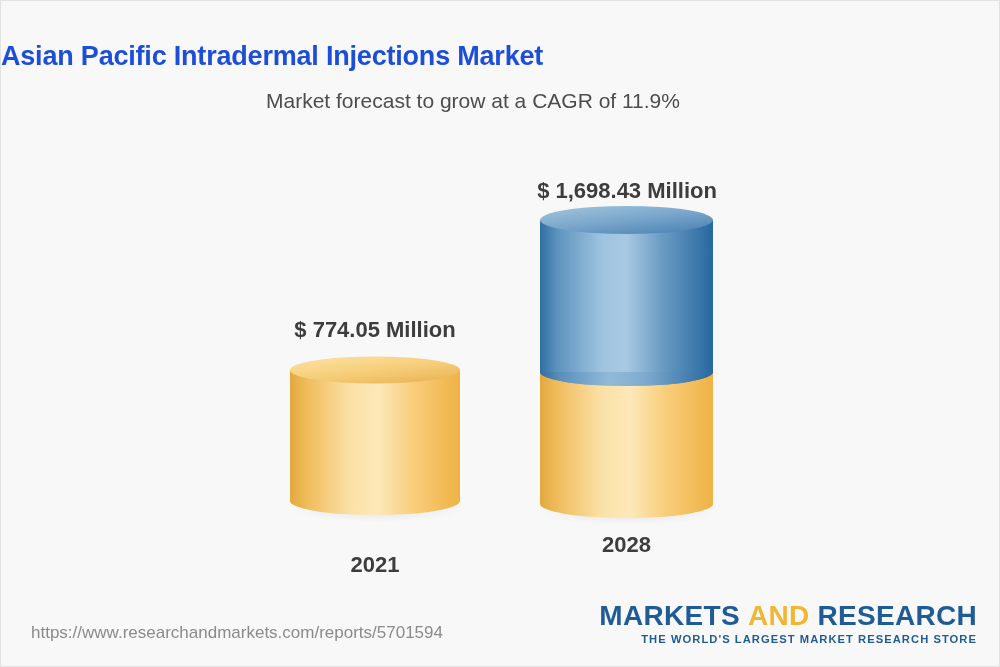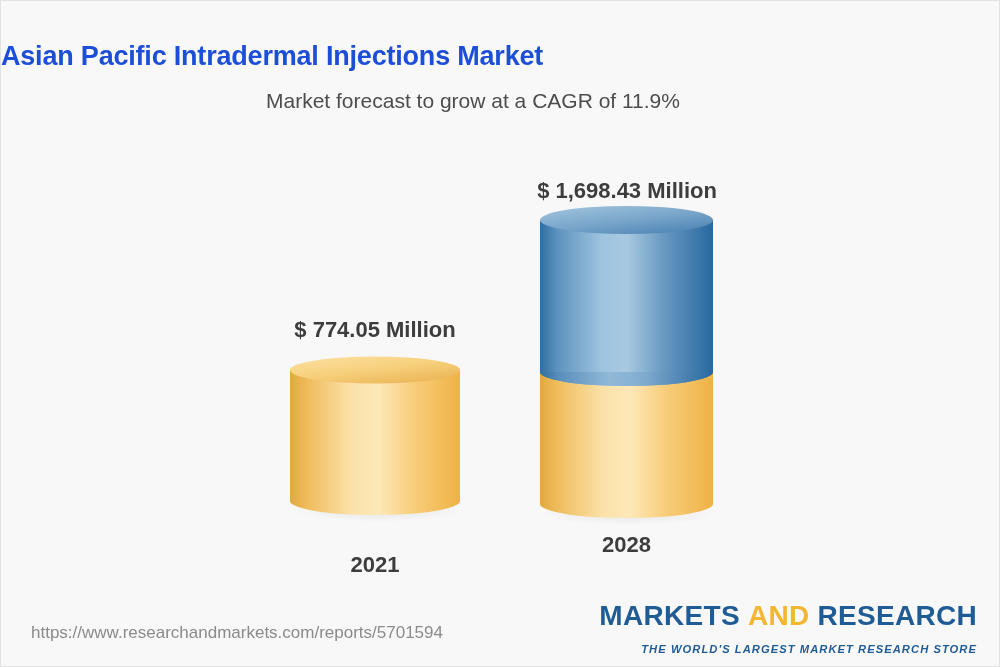--- a/index.html
+++ b/index.html
@@ -68,23 +68,22 @@
     color:#1F5C96;
     letter-spacing:0.3px;
     line-height:1.04;
     white-space:nowrap;
   }
   #logo-main .and { color:#F2B632; }
   #logo-sub {
     font-size:11.2px; font-weight:bold;
     color:#1F5C96;
     letter-spacing:1.05px;
-    margin-top:13px;
+    margin-top:3px;
     white-space:nowrap;
-    font-style:italic;
   }
 </style>
 </head>
 <body>
 
 <div id="canvas">
 
   <div id="title">Asian Pacific Intradermal Injections Market</div>
   <div id="subtitle">Market forecast to grow at a CAGR of 11.9%</div>
 

